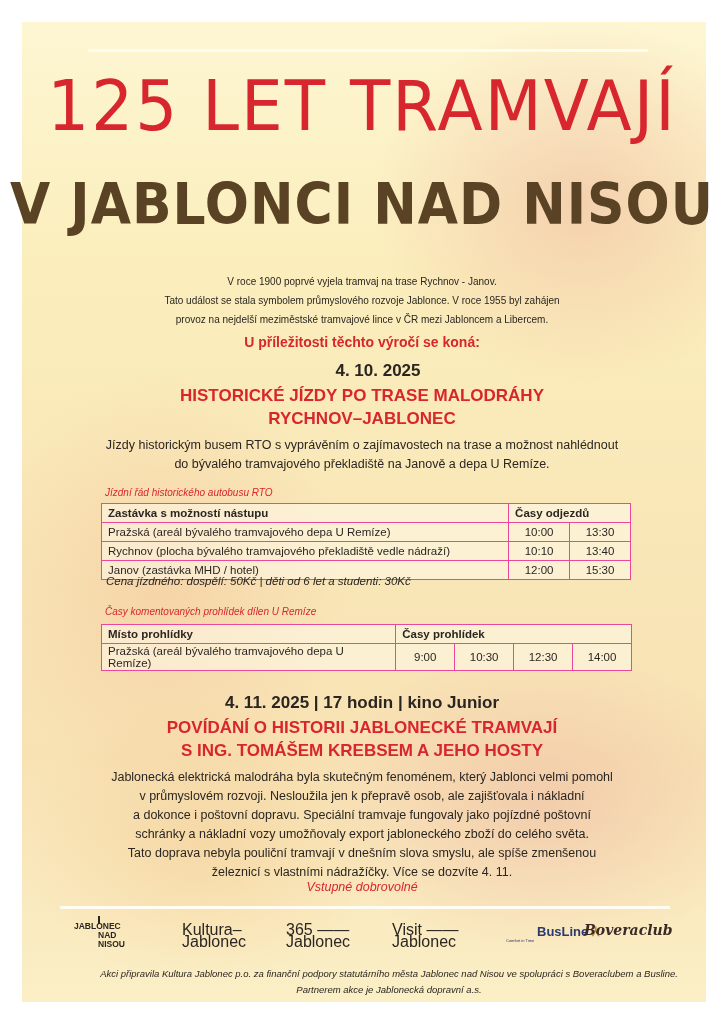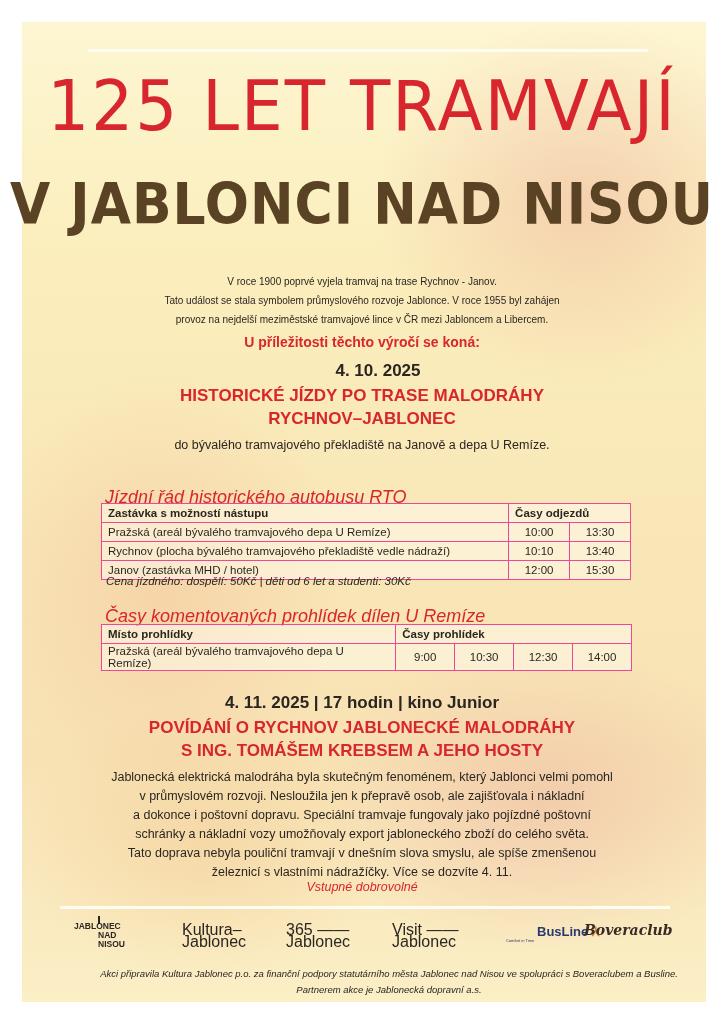--- a/index.html
+++ b/index.html
@@ -14,21 +14,21 @@
   }
   .rule{position:absolute;height:3px;background:#fffdf2;}
   .title1{position:absolute;left:0;width:724px;top:74px;text-align:center;font-family:"DejaVu Sans",sans-serif;font-size:66px;letter-spacing:2px;color:#d8262e;font-weight:400;transform:scaleY(1.05);line-height:1;}
   .title2{position:absolute;left:0;width:724px;top:178px;text-align:center;font-family:"DejaVu Sans",sans-serif;font-size:52px;letter-spacing:1px;color:#5a4224;font-weight:700;line-height:1;transform:scaleY(1.1);}
   .center{position:absolute;left:0;width:724px;text-align:center;}
   .intro{top:272px;font-size:10px;line-height:19px;color:#2a2622;}
   .occasion{top:334px;font-size:14px;font-weight:700;color:#d8262e;}
   .date{font-size:17px;font-weight:700;color:#2b2521;}
   .evtitle{font-size:17px;font-weight:700;color:#d8262e;line-height:23px;}
   .desc{font-size:12.5px;line-height:19px;color:#2a2622;}
-  .italic-red{position:absolute;font-style:italic;font-size:18px;color:#d8262e;}
+  .italic-red{position:absolute;font-style:italic;font-size:10px;color:#d8262e;}
   table{position:absolute;border-collapse:collapse;font-size:11.5px;color:#2a2622;background:rgba(255,250,235,0.55);}
   td,th{border:1px solid #ec4899;padding:1px 6px;height:16px;text-align:left;font-weight:400;}
   th{font-weight:700;}
   td.t{text-align:center;}
   .price{position:absolute;left:106px;top:575px;font-style:italic;font-size:11.5px;color:#2a2622;}
   .logos{position:absolute;top:918px;left:0;width:724px;height:40px;}
   .logo{position:absolute;font-size:16px;line-height:12px;color:#2a2622;}
   .credit{top:966px;font-style:italic;font-size:9.5px;line-height:16px;color:#2a2622;margin-left:27px;}
 </style>
 </head>
@@ -47,20 +47,21 @@
   <div>provoz na nejdelší meziměstské tramvajové lince v ČR mezi Jabloncem a Libercem.</div>
 </div>
 <div class="center occasion">U příležitosti těchto výročí se koná:</div>
 
 <div class="center date" style="top:361px;padding-left:16px;">4. 10. 2025</div>
 <div class="center evtitle" style="top:384px;">
   <div>HISTORICKÉ JÍZDY PO TRASE MALODRÁHY</div>
   <div>RYCHNOV–JABLONEC</div>
 </div>
 <div class="center desc" style="top:436px;">
+  <div>Jízdy historickým busem RTO s vyprávěním o zajímavostech na trase a možnost nahlédnout</div>
   <div>do bývalého tramvajového překladiště na  Janově a depa U Remíze.</div>
 </div>
 
 <div class="italic-red" style="left:105px;top:487px;">Jízdní řád historického autobusu RTO</div>
 <table style="left:101px;top:503px;width:530px;">
   <colgroup>
       <col style="width:408px">
       <col style="width:61px">
       <col style="width:61px">
     </colgroup>
@@ -107,21 +108,21 @@
     <td class="t">9:00</td>
     <td class="t">10:30</td>
     <td class="t">12:30</td>
     <td class="t">14:00</td>
   </tr>
 </tbody>
   </table>
 
 <div class="center date" style="top:693px;">4. 11. 2025  |  17 hodin  |  kino Junior</div>
 <div class="center evtitle" style="top:716px;">
-  <div>POVÍDÁNÍ O RYCHNOV JABLONECKÉ MALODRÁHY</div>
+  <div>POVÍDÁNÍ O HISTORII JABLONECKÉ TRAMVAJÍ</div>
   <div>S ING. TOMÁŠEM KREBSEM A JEHO HOSTY</div>
 </div>
 <div class="center desc" style="top:768px;">
   <div>Jablonecká elektrická malodráha byla skutečným fenoménem, který Jablonci velmi pomohl</div>
   <div>v průmyslovém rozvoji. Nesloužila jen k přepravě osob, ale zajišťovala i nákladní</div>
   <div>a dokonce i poštovní dopravu. Speciální tramvaje fungovaly jako pojízdné poštovní</div>
   <div>schránky a nákladní vozy umožňovaly export jabloneckého zboží do celého světa.</div>
   <div>Tato doprava nebyla pouliční tramvají v dnešním slova smyslu, ale spíše zmenšenou</div>
   <div>železnicí s vlastními nádražíčky. Více se dozvíte 4. 11.</div>
 </div>

